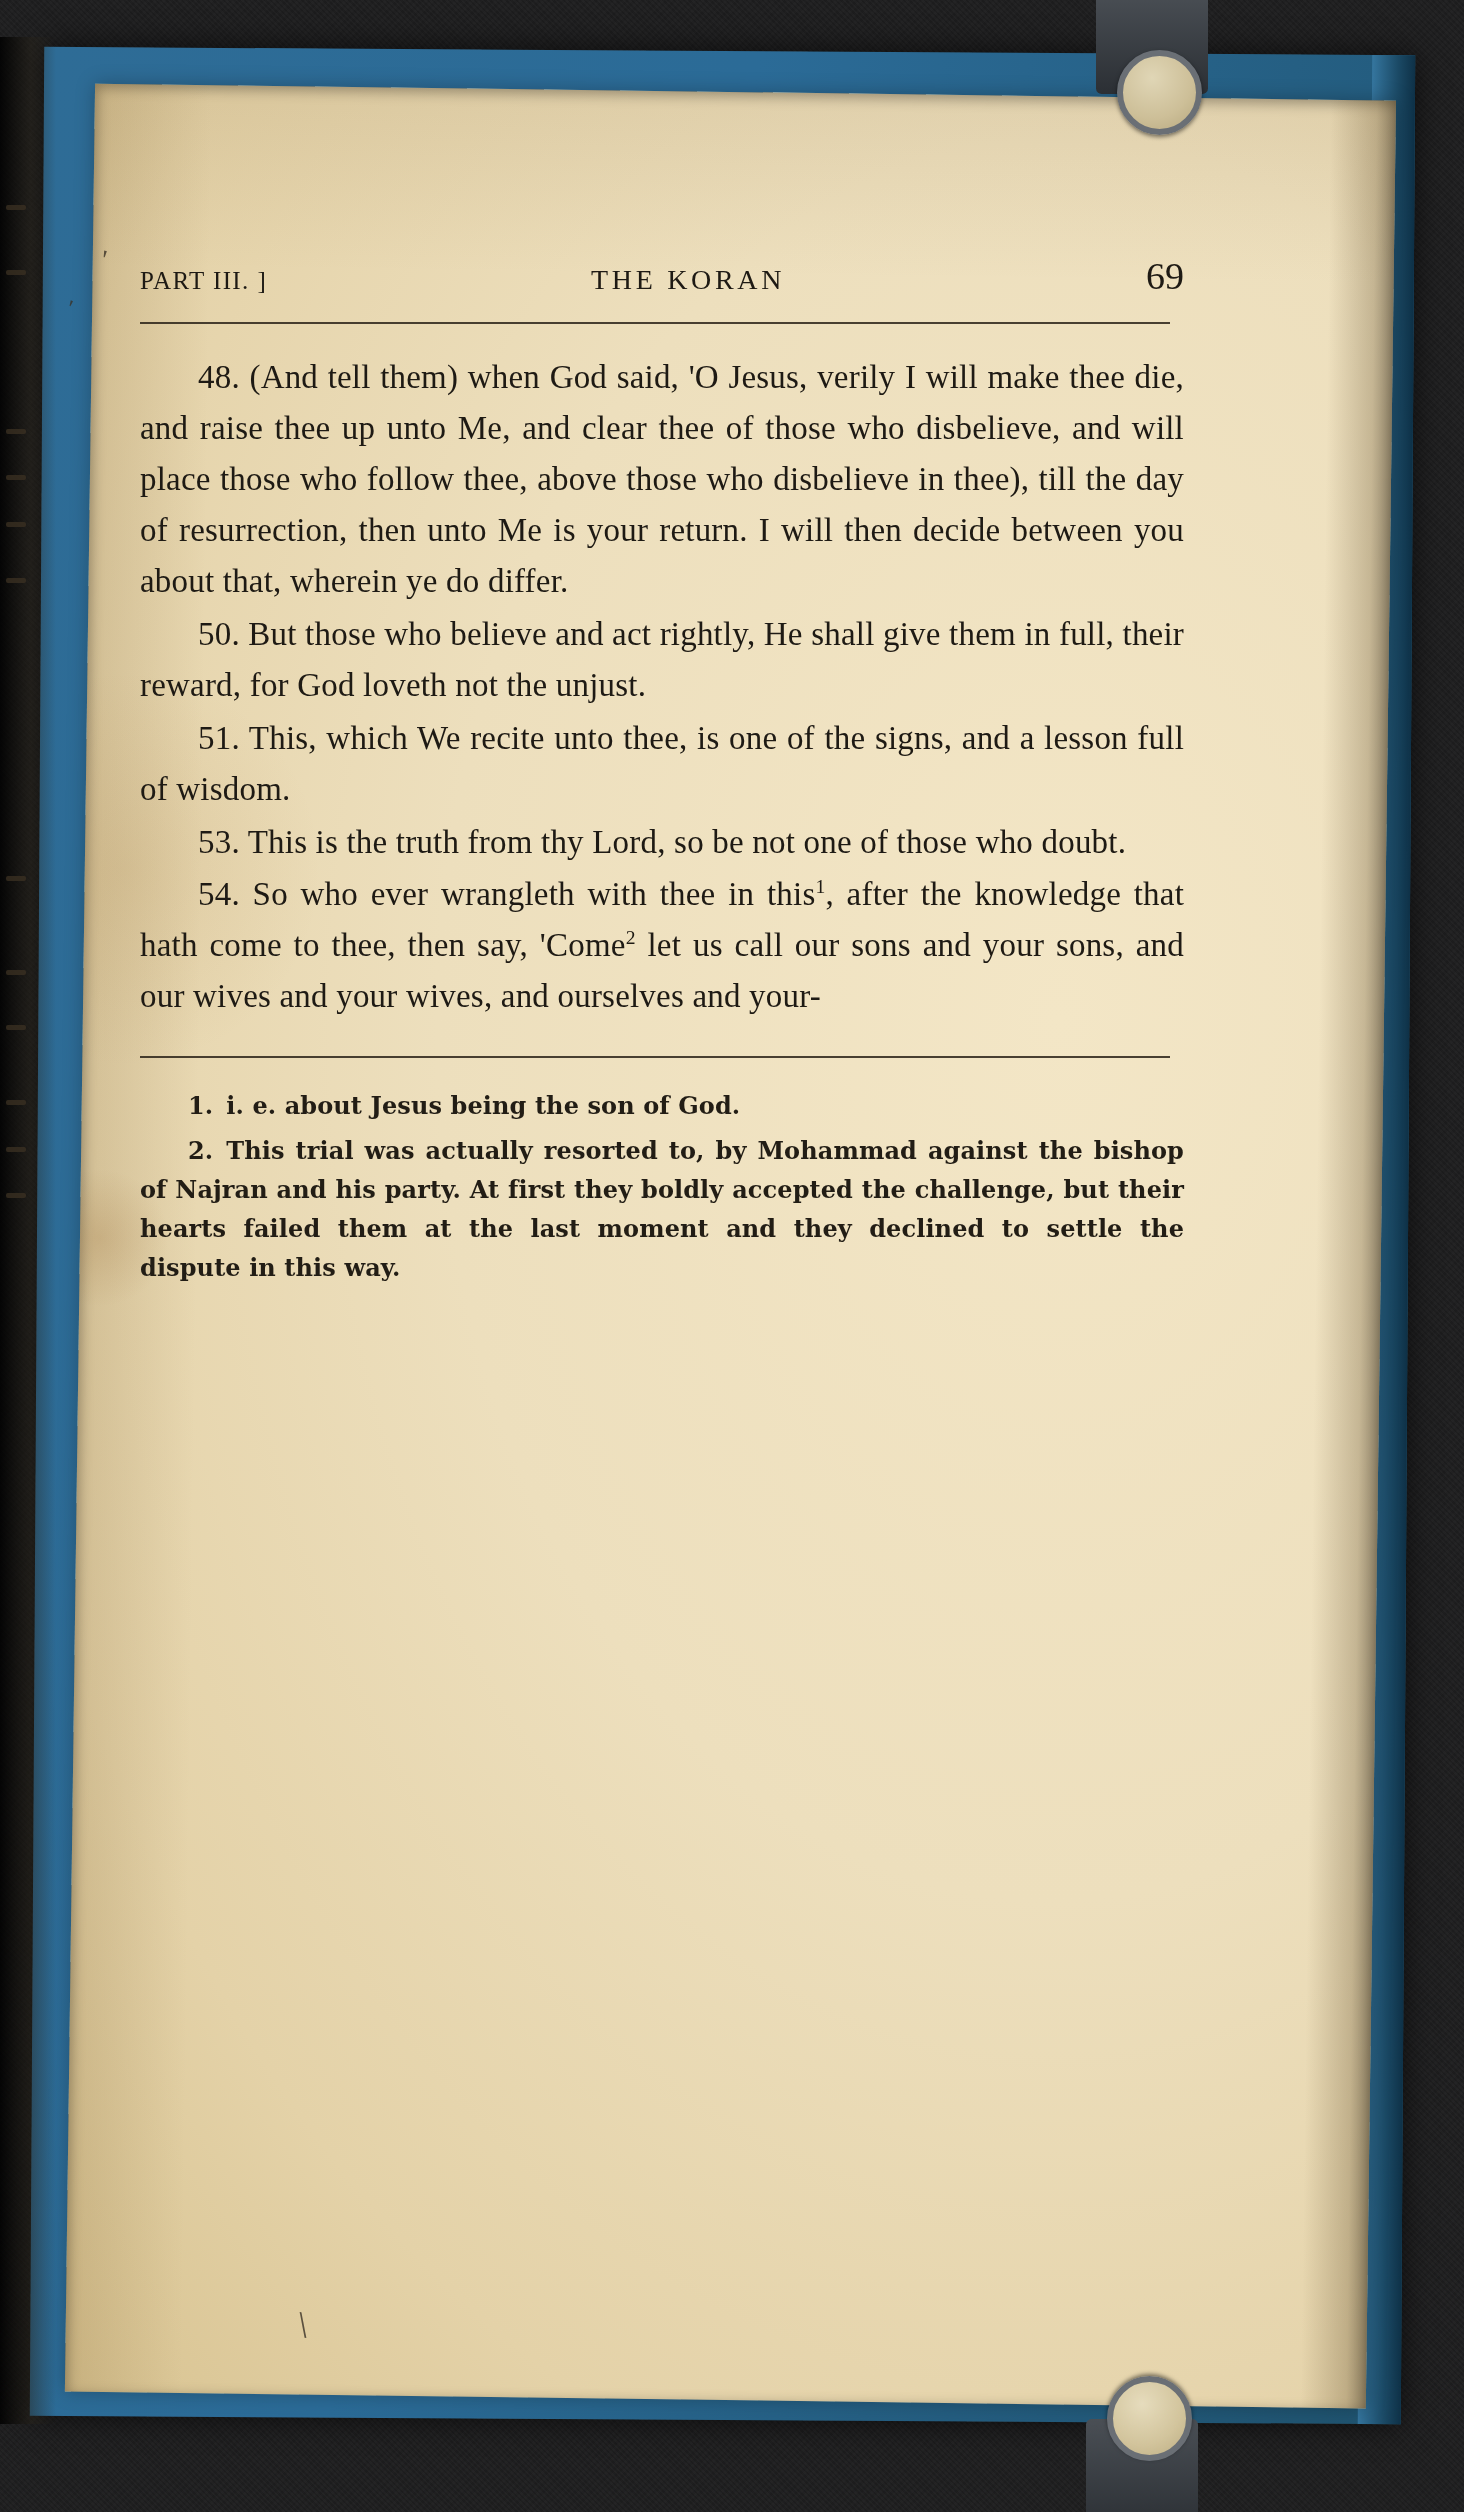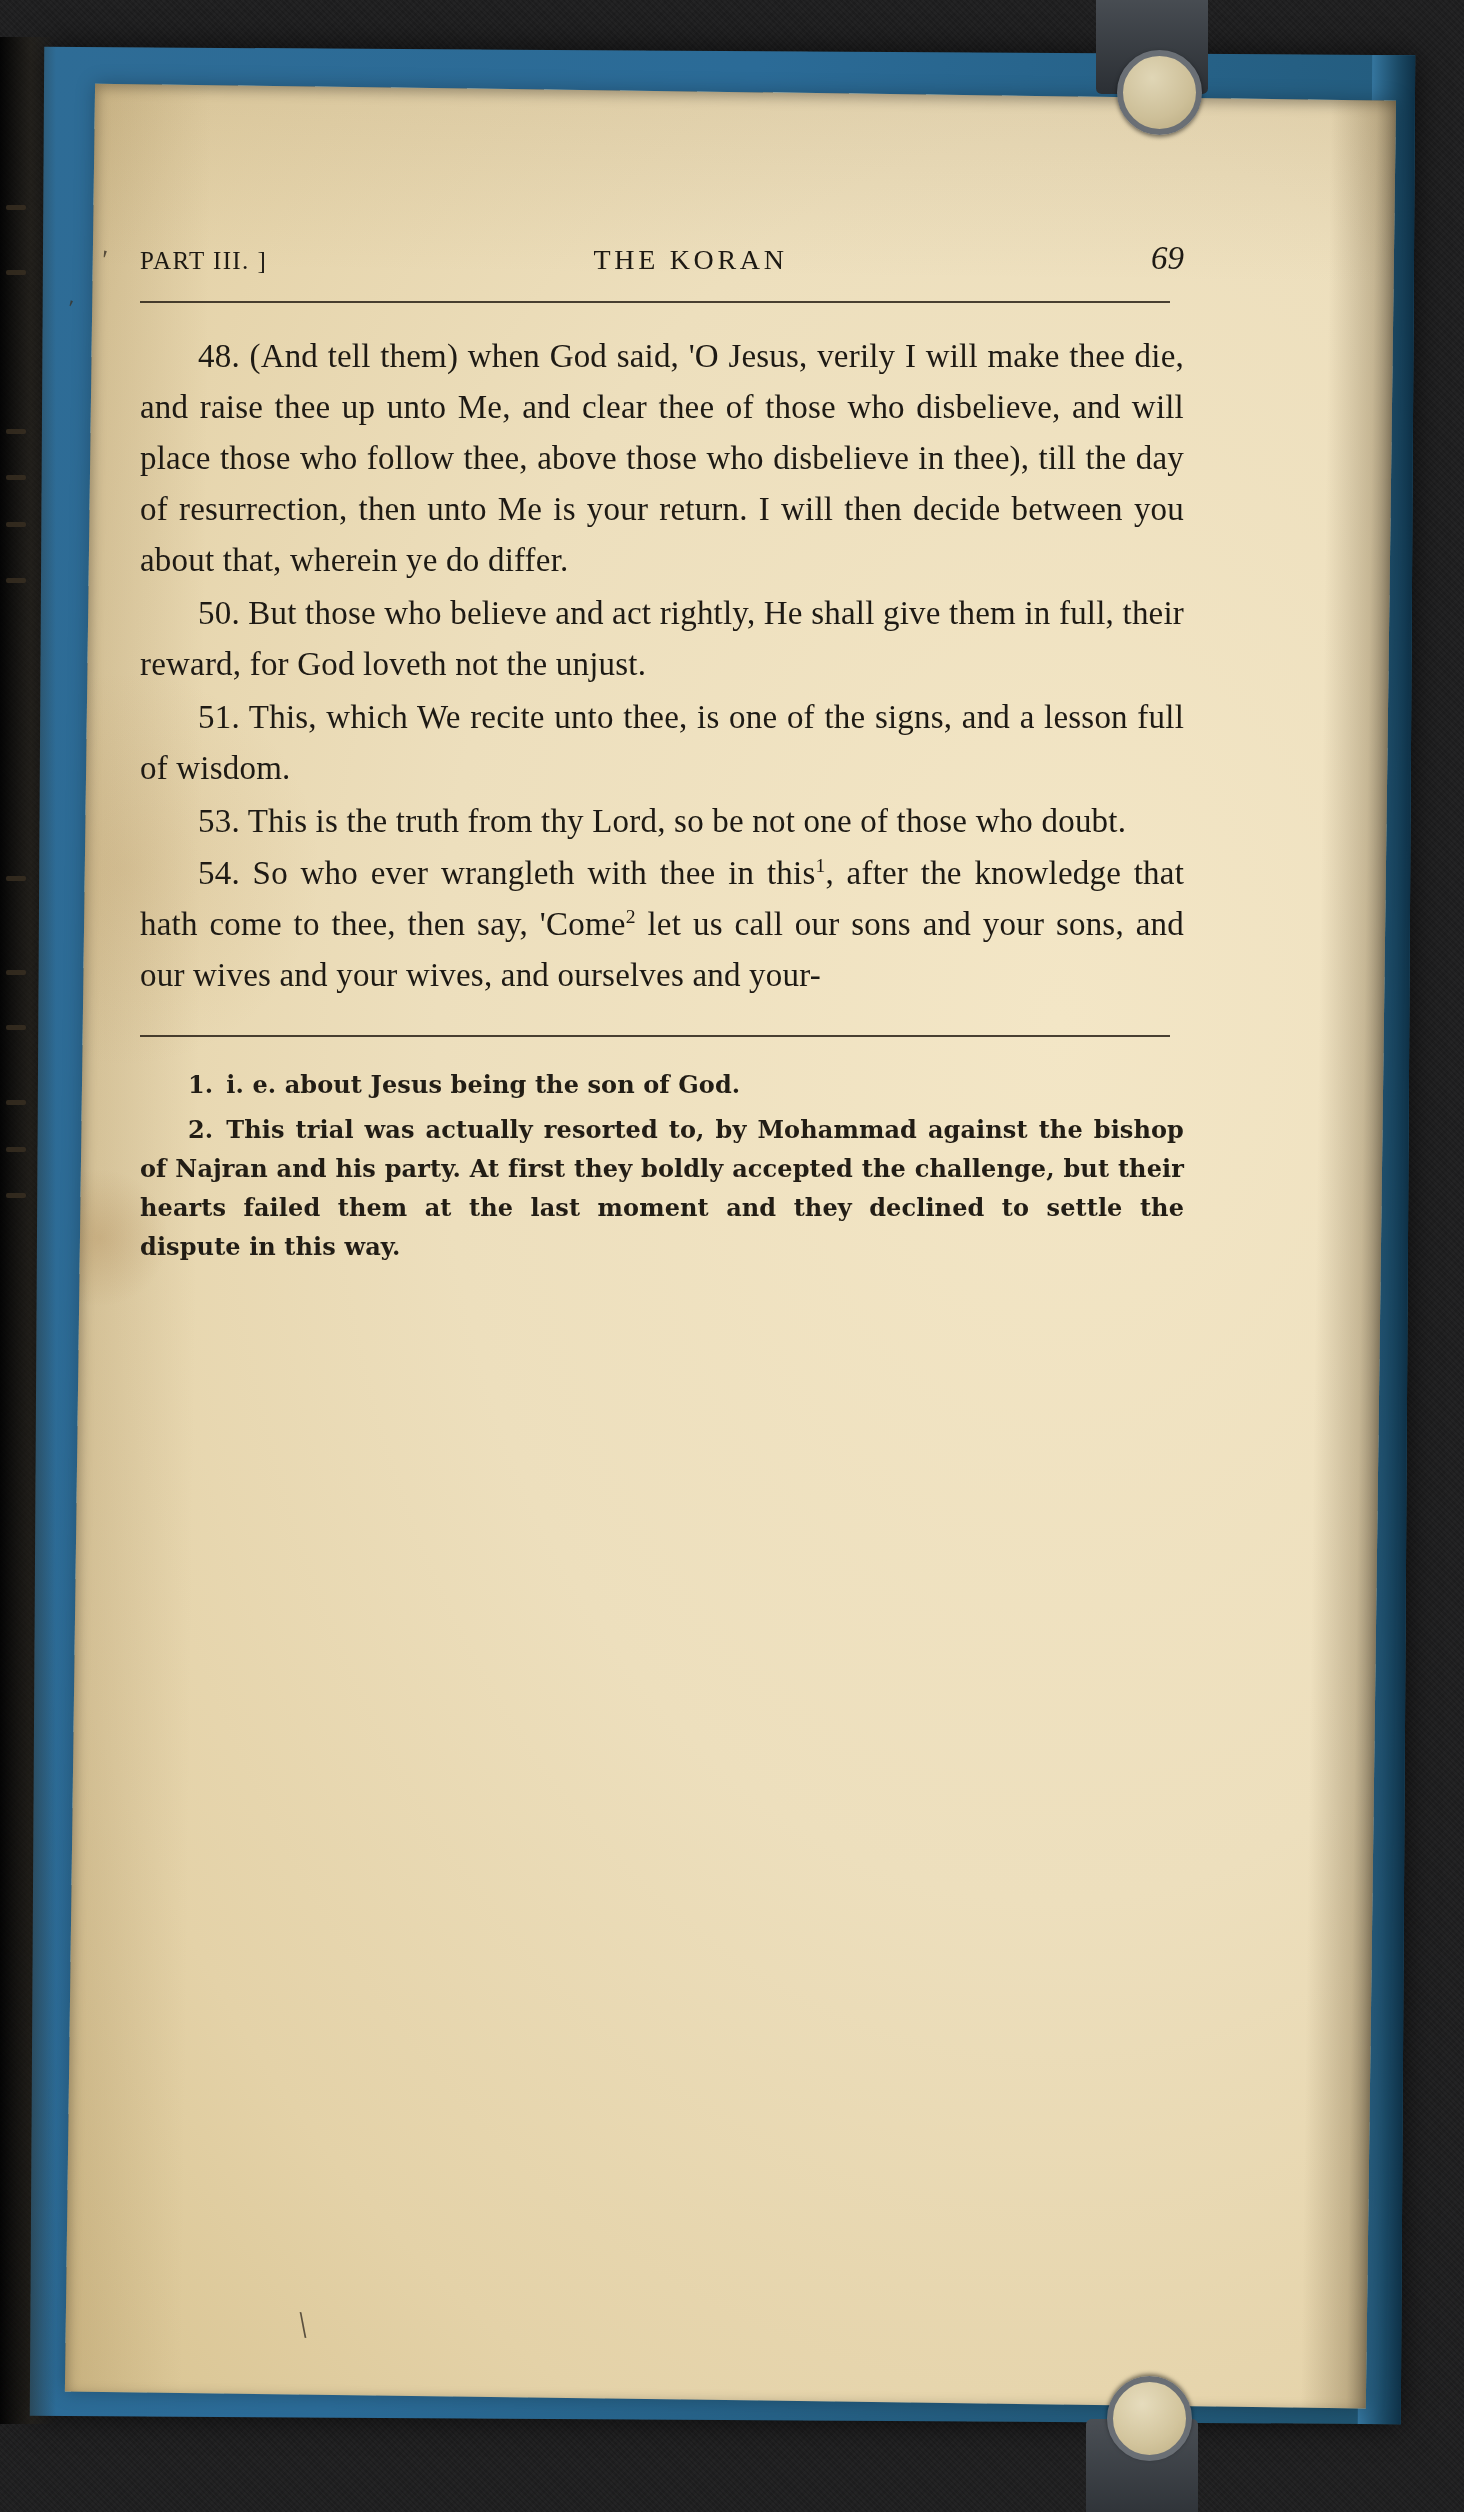--- a/index.html
+++ b/index.html
@@ -128,40 +128,40 @@
     border: 6.5px solid #6a6f75;
     border-radius: 50%;
     background: radial-gradient(circle at 40% 30%, #e6dcbd 0%, #d2c49c 60%, #bcad83 100%);
     box-shadow: 0 -1.9px 4.7px rgba(0,0,0,0.5);
   }
 
   
   #content {
     position: absolute;
     left: 140px;
-    top: 232px;
+    top: 252px;
     width: 1044px;
     color: #1e1a14;
   }
 
   .header-row {
     display: flex;
     align-items: baseline;
     justify-content: space-between;
     font-size: 25px;
     letter-spacing: 1.4px;
   }
   .hdr-left { font-variant: small-caps; }
   .hdr-center {
     font-size: 28px;
     letter-spacing: 3.7px;
     margin-left: -37px;
     margin-top: 12px;
   }
-  .hdr-right { font-size: 33px; letter-spacing: 0px; font-style: italic; }
+  .hdr-right { font-size: 38px; letter-spacing: 0px; }
 
   .rule {
     height: 1.9px;
     background: #2a2218;
     margin-top: 24px;
     width: 1030px;
     opacity: 0.85;
   }
 
   .body-text {

